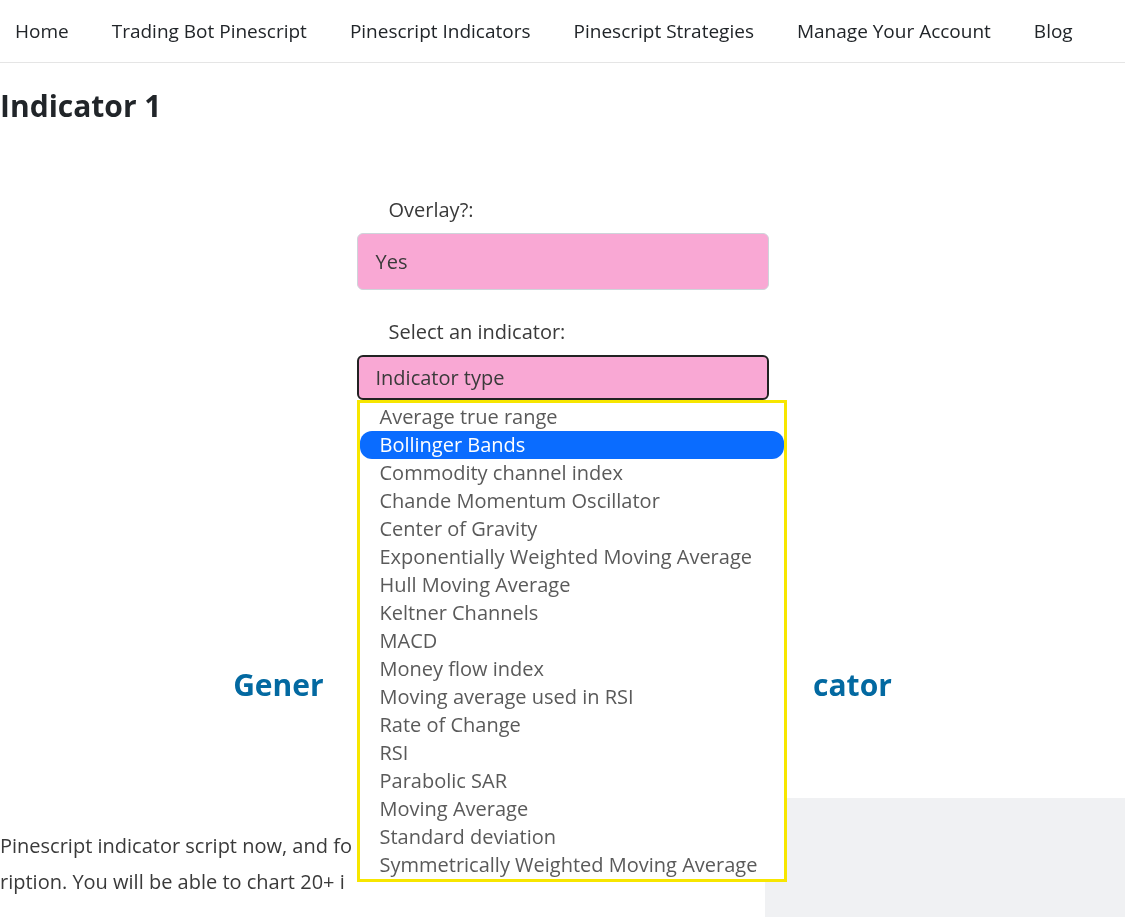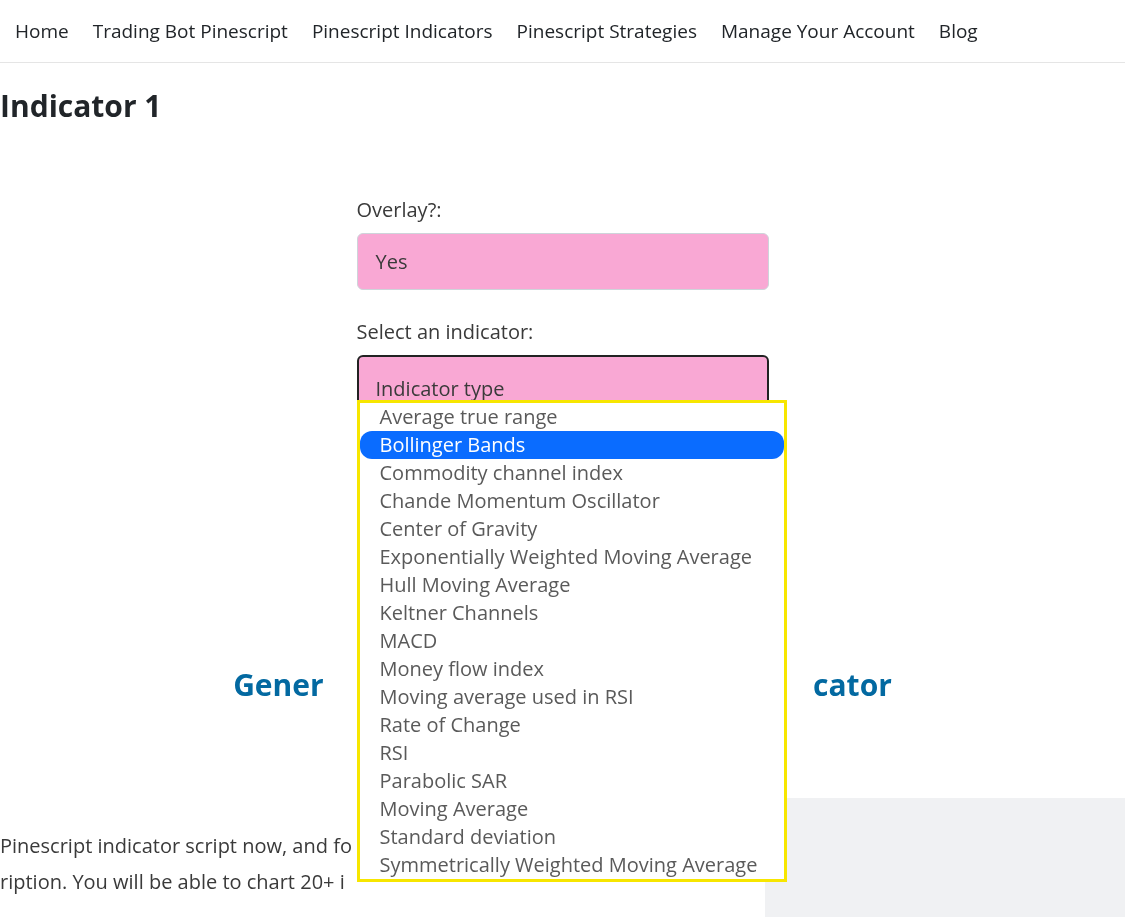--- a/index.html
+++ b/index.html
@@ -12,21 +12,21 @@
     background: #ffffff;
     color: #333;
     width: 1125px;
     height: 917px;
     overflow: hidden;
     position: relative;
   }
   .nav {
     display: flex;
     align-items: flex-start;
-    gap: 24px;
+    gap: 43px;
     padding: 18px 15px;
     border-bottom: 1px solid #e5e5e5;
   }
   .nav-item {
     font-size: 19px;
     color: #212529;
     cursor: pointer;
     white-space: nowrap;
   }
   .page-title {
@@ -38,35 +38,36 @@
   }
   .form-area {
     margin: 70px auto 0 auto;
     width: 412px;
     position: relative;
   }
   .field-label {
     font-size: 20px;
     color: #3a3a3a;
     margin-bottom: 10px;
+    margin-left: 32px;
   }
   .select-box {
     width: 100%;
     border: 1px solid #ced4da;
     border-radius: 6px;
     padding: 14px 18px;
     font-size: 20px;
     color: #3a3a3a;
     background: #f9a8d4;
     margin-bottom: 28px;
     cursor: pointer;
   }
   .select-box.active {
     border: 2px solid #222;
-    padding: 18px 17px;
+    padding: 7px 17px;
   }
   .dropdown-wrap {
     position: absolute;
     left: 0;
     top: 204px;
     width: 430px;
     border: 3px solid #f7e600;
     background: #fff;
     z-index: 10;
   }

